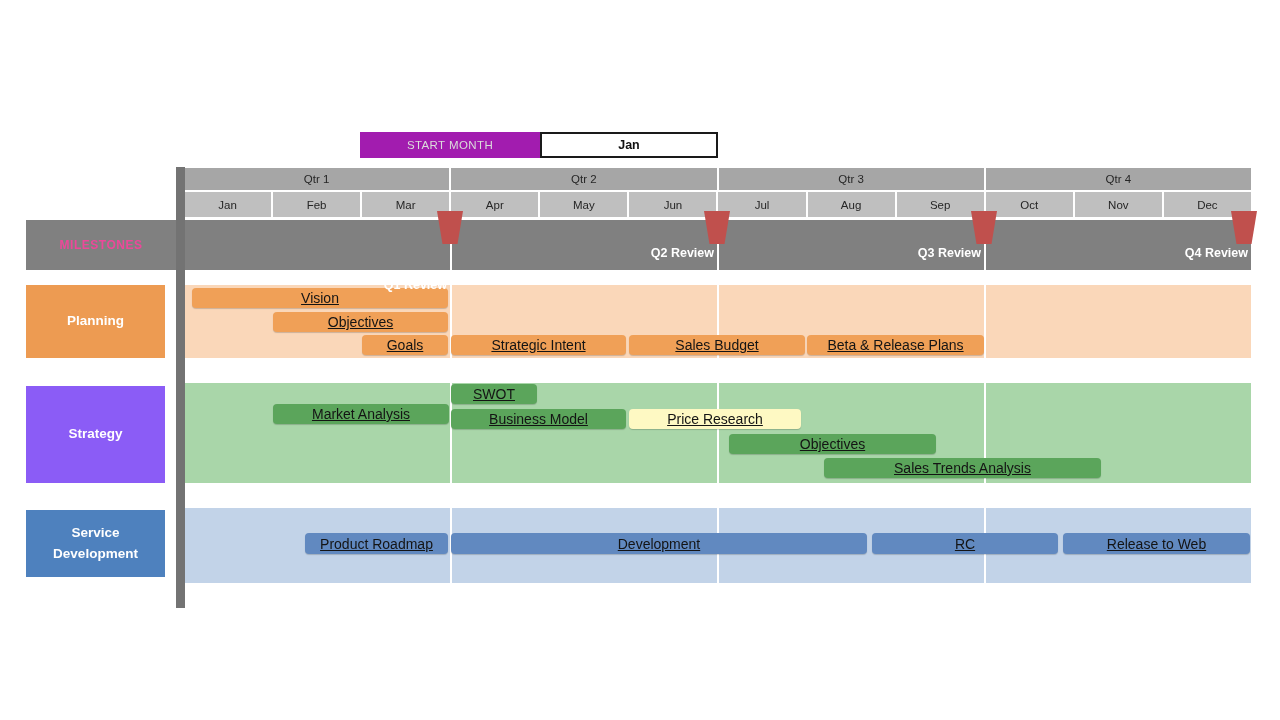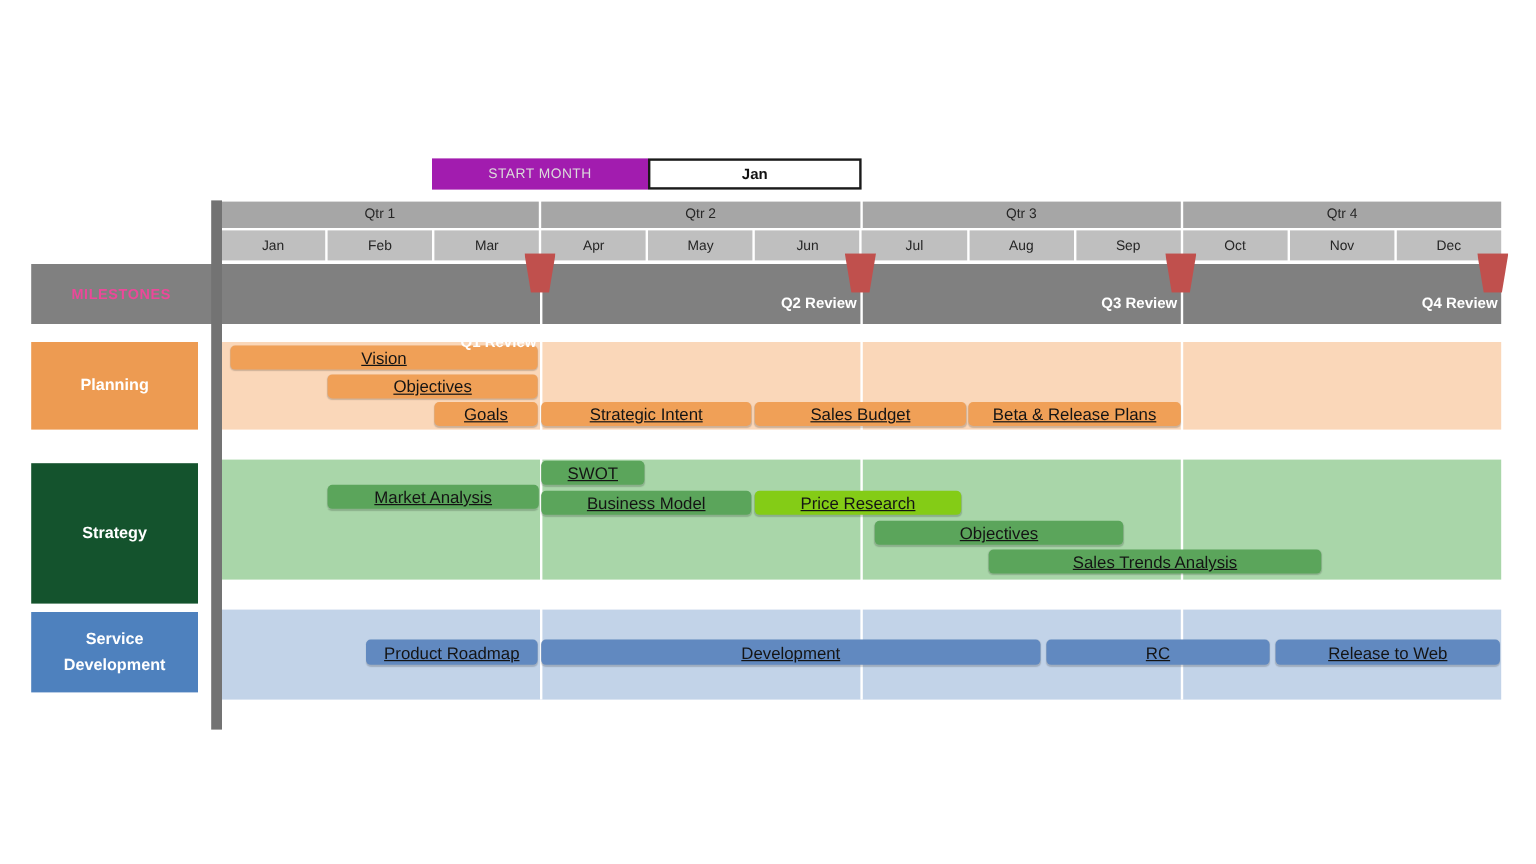--- a/index.html
+++ b/index.html
@@ -89,32 +89,32 @@
   <div id="bars">
       <div class="bar" style="left: 192px; top: 288px; width: 256px; height: 20px; background: rgb(240, 160, 87);">Vision</div>
       <div class="bar" style="left: 273px; top: 312px; width: 175px; height: 20px; background: rgb(240, 160, 87);">Objectives</div>
       <div class="bar" style="left: 362px; top: 335px; width: 86px; height: 20px; background: rgb(240, 160, 87); text-align: right;">Goals</div>
       <div class="bar" style="left: 451px; top: 335px; width: 175px; height: 20px; background: rgb(240, 160, 87);">Strategic Intent</div>
       <div class="bar" style="left: 629px; top: 335px; width: 176px; height: 20px; background: rgb(240, 160, 87);">Sales Budget</div>
       <div class="bar" style="left: 807px; top: 335px; width: 177px; height: 20px; background: rgb(240, 160, 87);">Beta &amp; Release Plans</div>
       <div class="bar" style="left: 273px; top: 384px; width: 176px; height: 20px; background: rgb(91, 165, 91); margin-top: 20px;">Market Analysis</div>
       <div class="bar" style="left: 451px; top: 384px; width: 86px; height: 20px; background: rgb(91, 165, 91);">SWOT</div>
       <div class="bar" style="left: 451px; top: 409px; width: 175px; height: 20px; background: rgb(91, 165, 91);">Business Model</div>
-      <div class="bar" style="left: 629px; top: 409px; width: 172px; height: 20px; background: #84cc16;">Price Research</div>
+      <div class="bar" style="left: 629px; top: 409px; width: 172px; height: 20px; background: #fef9c3;">Price Research</div>
       <div class="bar" style="left: 729px; top: 434px; width: 207px; height: 20px; background: rgb(91, 165, 91);">Objectives</div>
       <div class="bar" style="left: 824px; top: 458px; width: 277px; height: 20px; background: rgb(91, 165, 91);">Sales Trends Analysis</div>
       <div class="bar" style="left: 305px; top: 533px; width: 143px; height: 21px; background: rgb(97, 137, 192); text-align: center;">Product Roadmap</div>
       <div class="bar" style="left: 451px; top: 533px; width: 416px; height: 21px; background: rgb(97, 137, 192);">Development</div>
       <div class="bar" style="left: 872px; top: 533px; width: 186px; height: 21px; background: rgb(97, 137, 192);">RC</div>
       <div class="bar" style="left: 1063px; top: 533px; width: 187px; height: 21px; background: rgb(97, 137, 192);">Release to Web</div>
     </div>
 
   <div id="row-labels">
       <div class="row-label" style="top: 285px; height: 73px; background: rgb(237, 155, 82);">Planning</div>
-      <div class="row-label" style="top: 386px; height: 117px; background: #14532d;">Strategy</div>
+      <div class="row-label" style="top: 386px; height: 97px; background: #8b5cf6;">Strategy</div>
       <div class="row-label" style="top: 510px; height: 67px; background: rgb(78, 129, 190);">Service Development</div>
     </div>
 
   <div class="milestone-header">MILESTONES</div>
   <div id="milestone-items">
       <div class="ms-label" style="left: 317px; margin-top: 32px;">Q1 Review</div>
       <div class="ms-marker" style="left: 437px; background: rgb(192, 80, 77);"></div>
       <div class="ms-label" style="left: 584px;">Q2 Review</div>
       <div class="ms-marker" style="left: 704px; background: rgb(192, 80, 77);"></div>
       <div class="ms-label" style="left: 851px;">Q3 Review</div>

